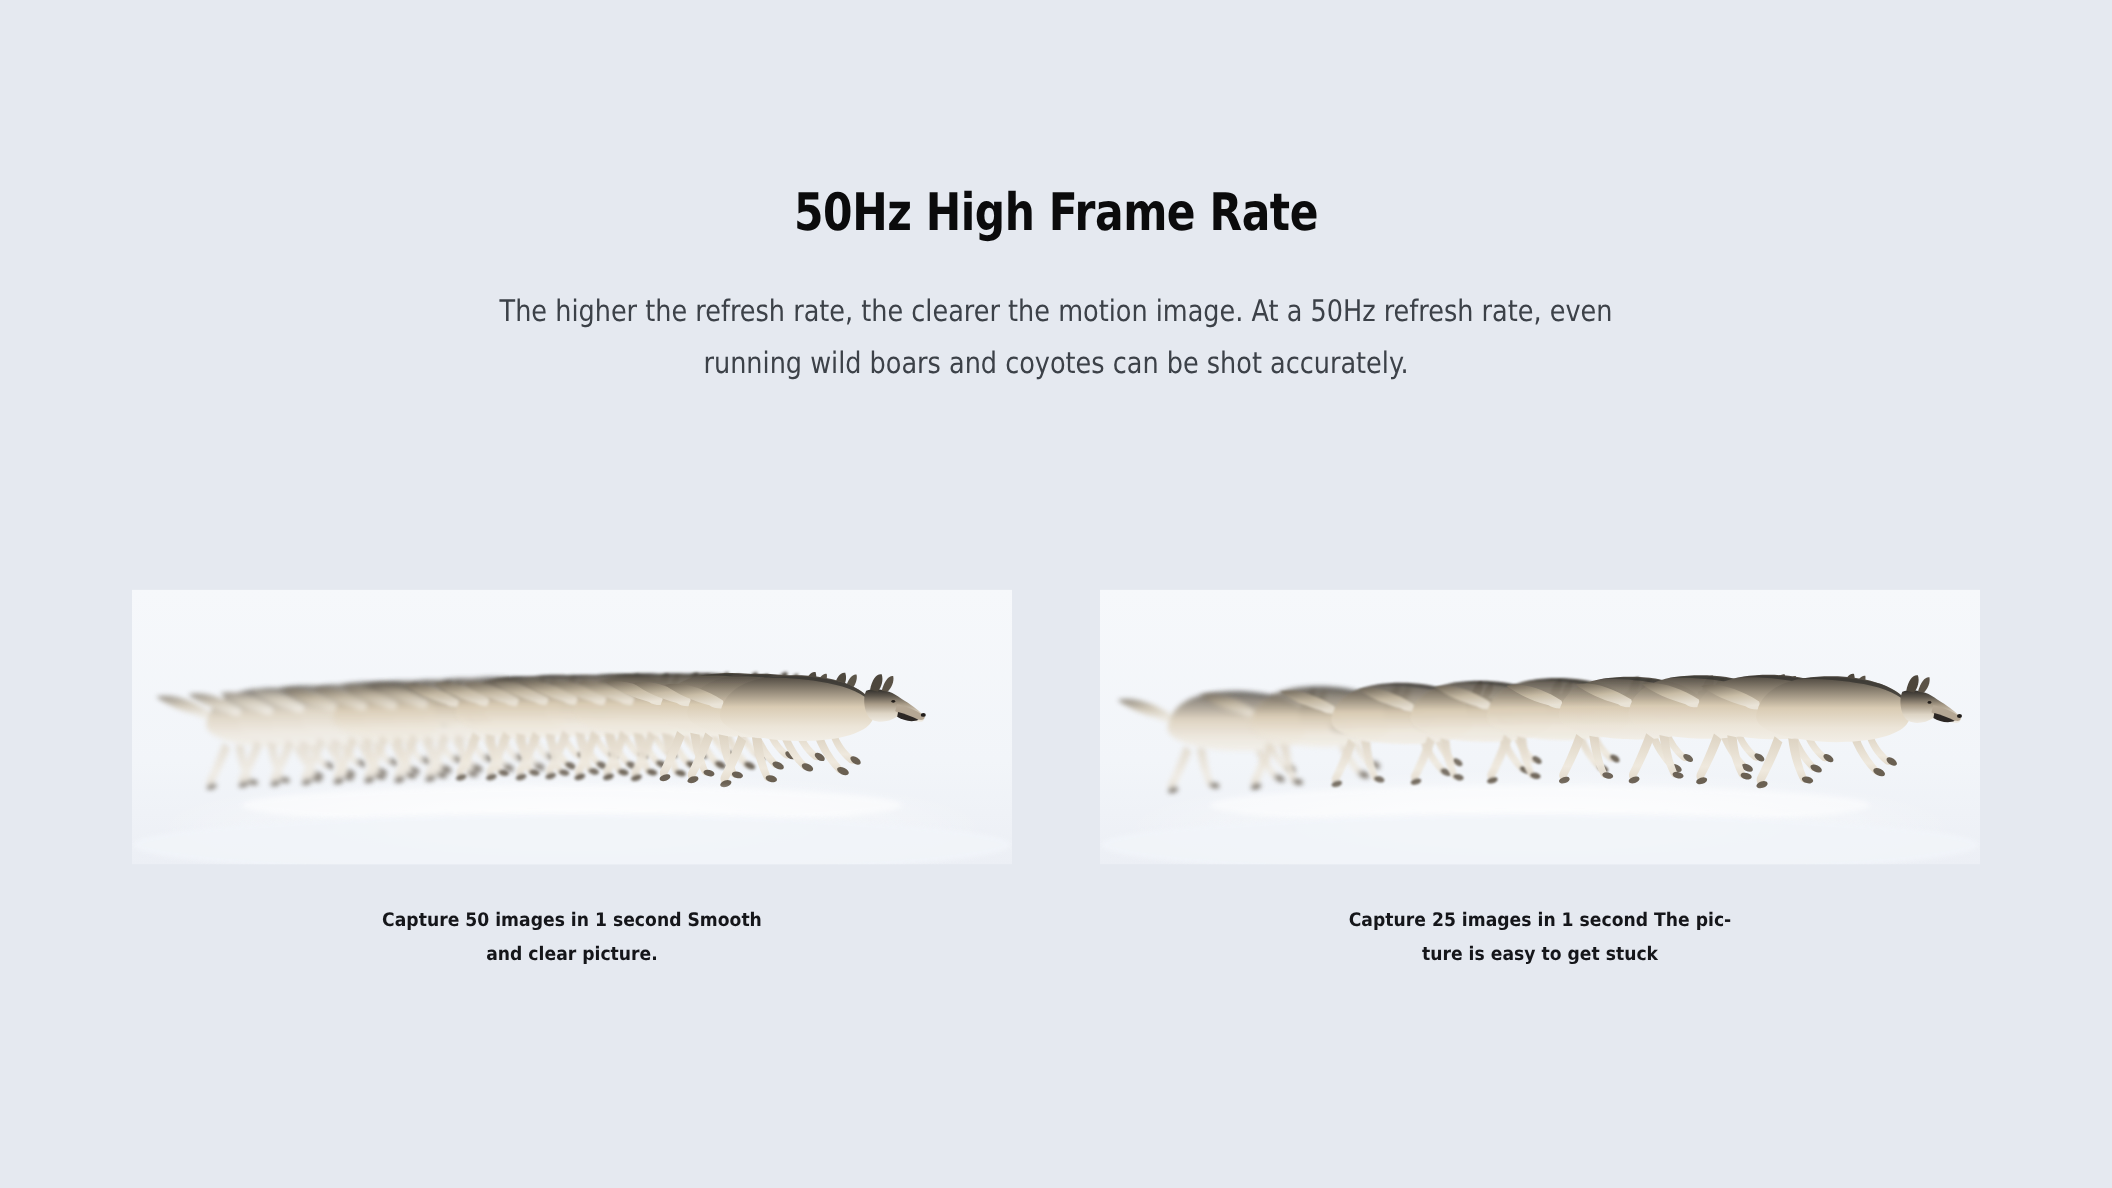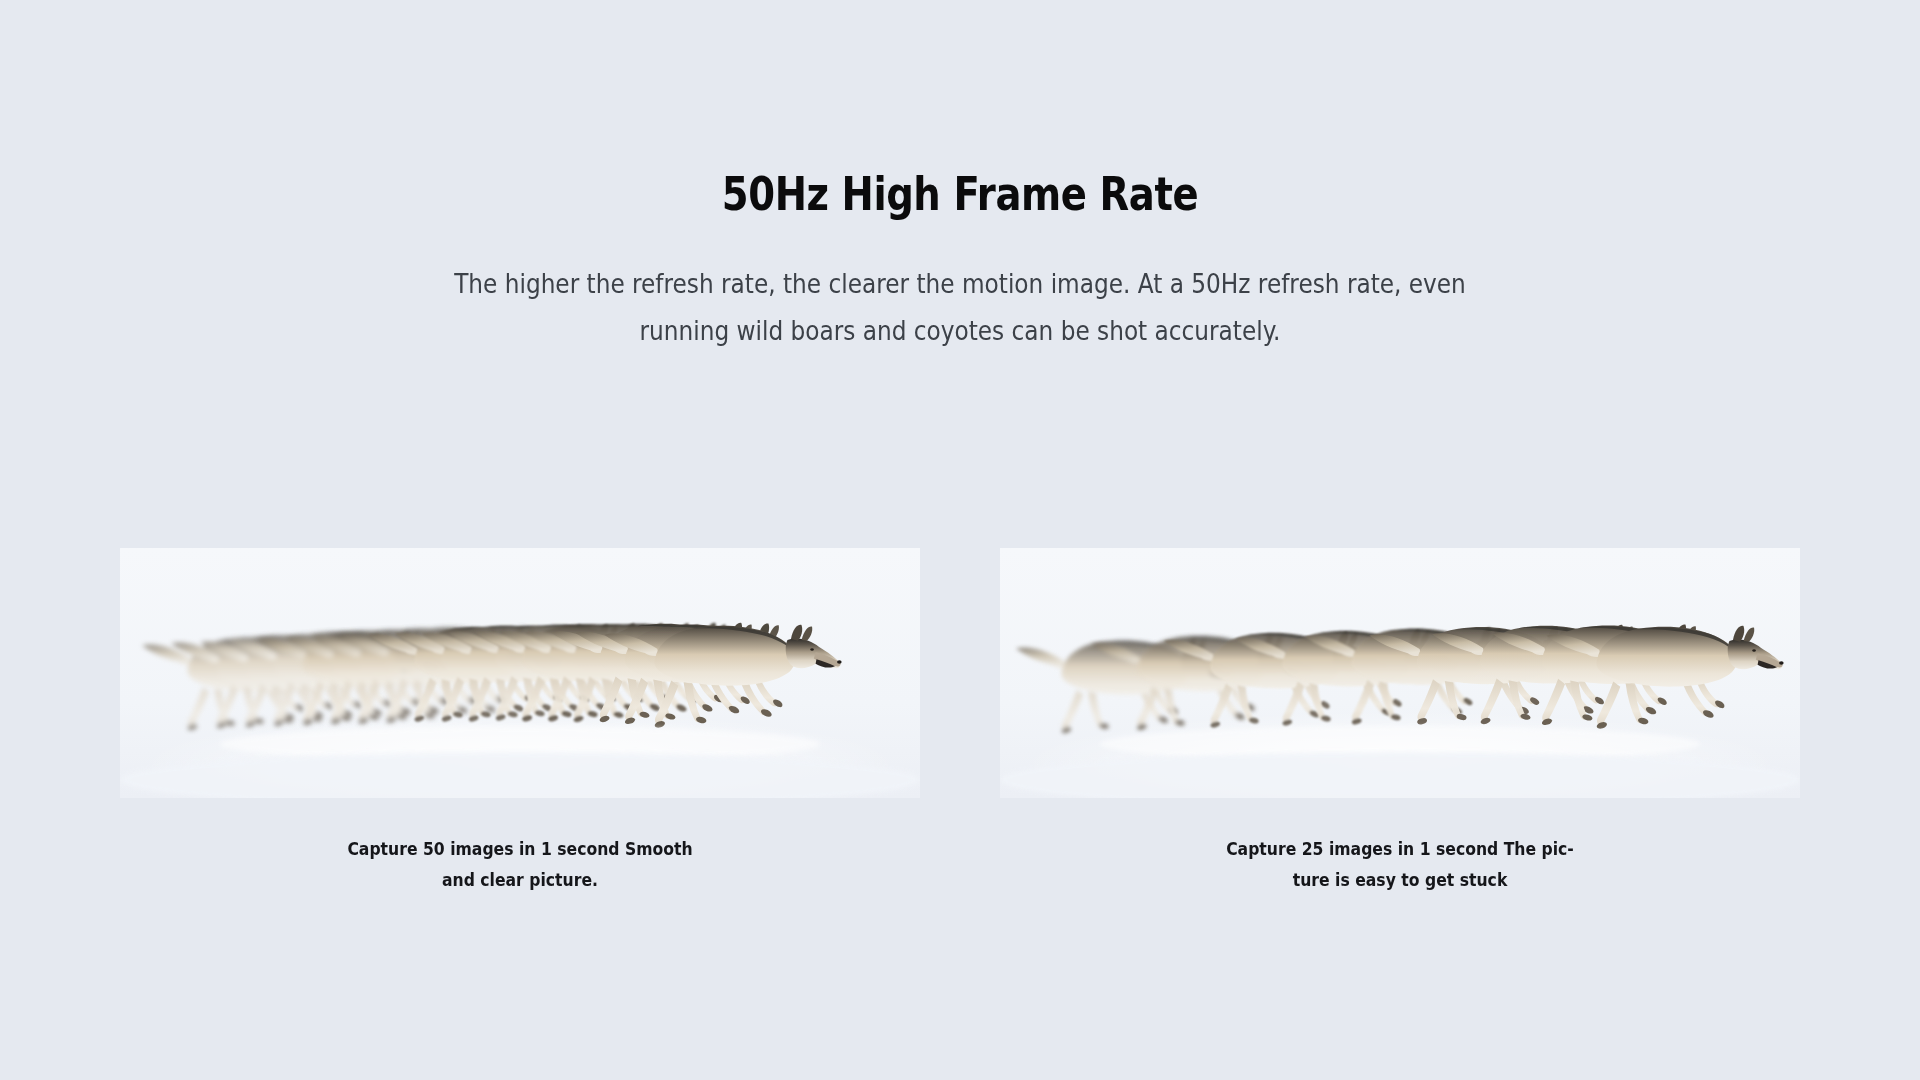--- a/index.html
+++ b/index.html
@@ -72,21 +72,20 @@
     align-items: flex-start;
     padding: 0 120px;
     box-sizing: border-box;
   }
 
   .panel {
     width: 800px;
     display: flex;
     flex-direction: column;
     align-items: center;
-    margin-top: 12px;
   }
 
   .burst-stage {
     position: relative;
     width: 800px;
     height: 250px;
     overflow: hidden;
   }
 
   .burst-stage svg {

